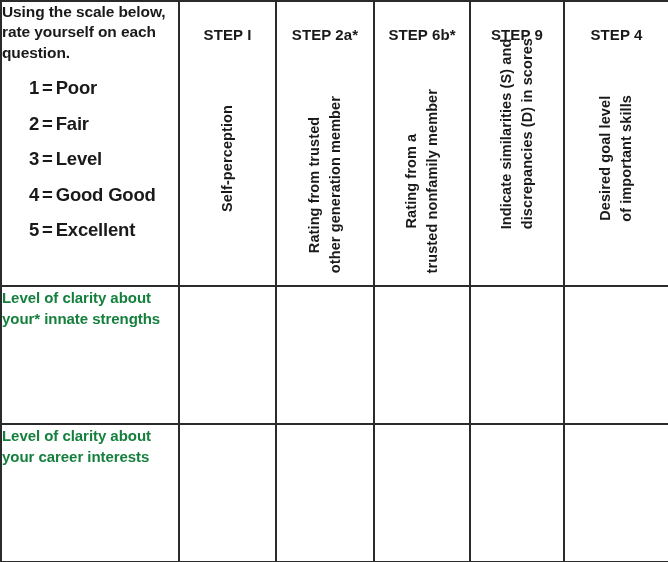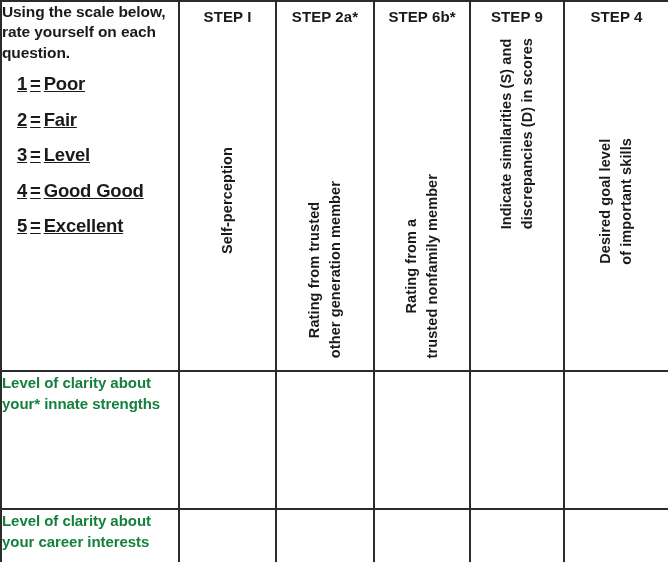--- a/index.html
+++ b/index.html
@@ -39,40 +39,39 @@
 
   
   col.c-label { width: 178px; }
   col.c-s1    { width: 97px; }
   col.c-s2a   { width: 98px; }
   col.c-s2b   { width: 96px; }
   col.c-s3    { width: 94px; }
   col.c-s4    { width: 105px; }
 
   
-  tr.head-row   { height: 370px; }
+  tr.head-row   { height: 285px; }
   tr.data-row   { height: 138px; }
 
   
   .scale-cell {
     padding: 9px 10px 0 11px;
   }
   .scale-intro {
     font-size: 15.5px;
     font-weight: bold;
     line-height: 1.32;
     letter-spacing: -0.1px;
     margin: 0 0 12px 0;
     color: #1a1a1a;
   }
   .scale-list {
     list-style: none;
-    margin: 4px;
+    margin: 16px;
     padding: 0 16px 0 11px;
-    text-decoration: underline;
   }
   .scale-list li {
     font-size: 18.5px;
     font-weight: bold;
     line-height: 1.0;
     margin-bottom: 17px;
     letter-spacing: -0.2px;
     white-space: nowrap;
     color: #1a1a1a;
   }
@@ -82,21 +81,21 @@
   
   .step-cell {
     position: relative;
     text-align: center;
   }
   .step-title {
     display: block;
     font-size: 15px;
     font-weight: bold;
     letter-spacing: 0.1px;
-    padding-top: 6px;
+    padding-top: 24px;
     color: #1a1a1a;
     white-space: nowrap;
   }
   .vert-wrap {
     position: absolute;
     left: 0;
     right: 0;
     top: 34px;
     bottom: 4px;
     display: flex;

